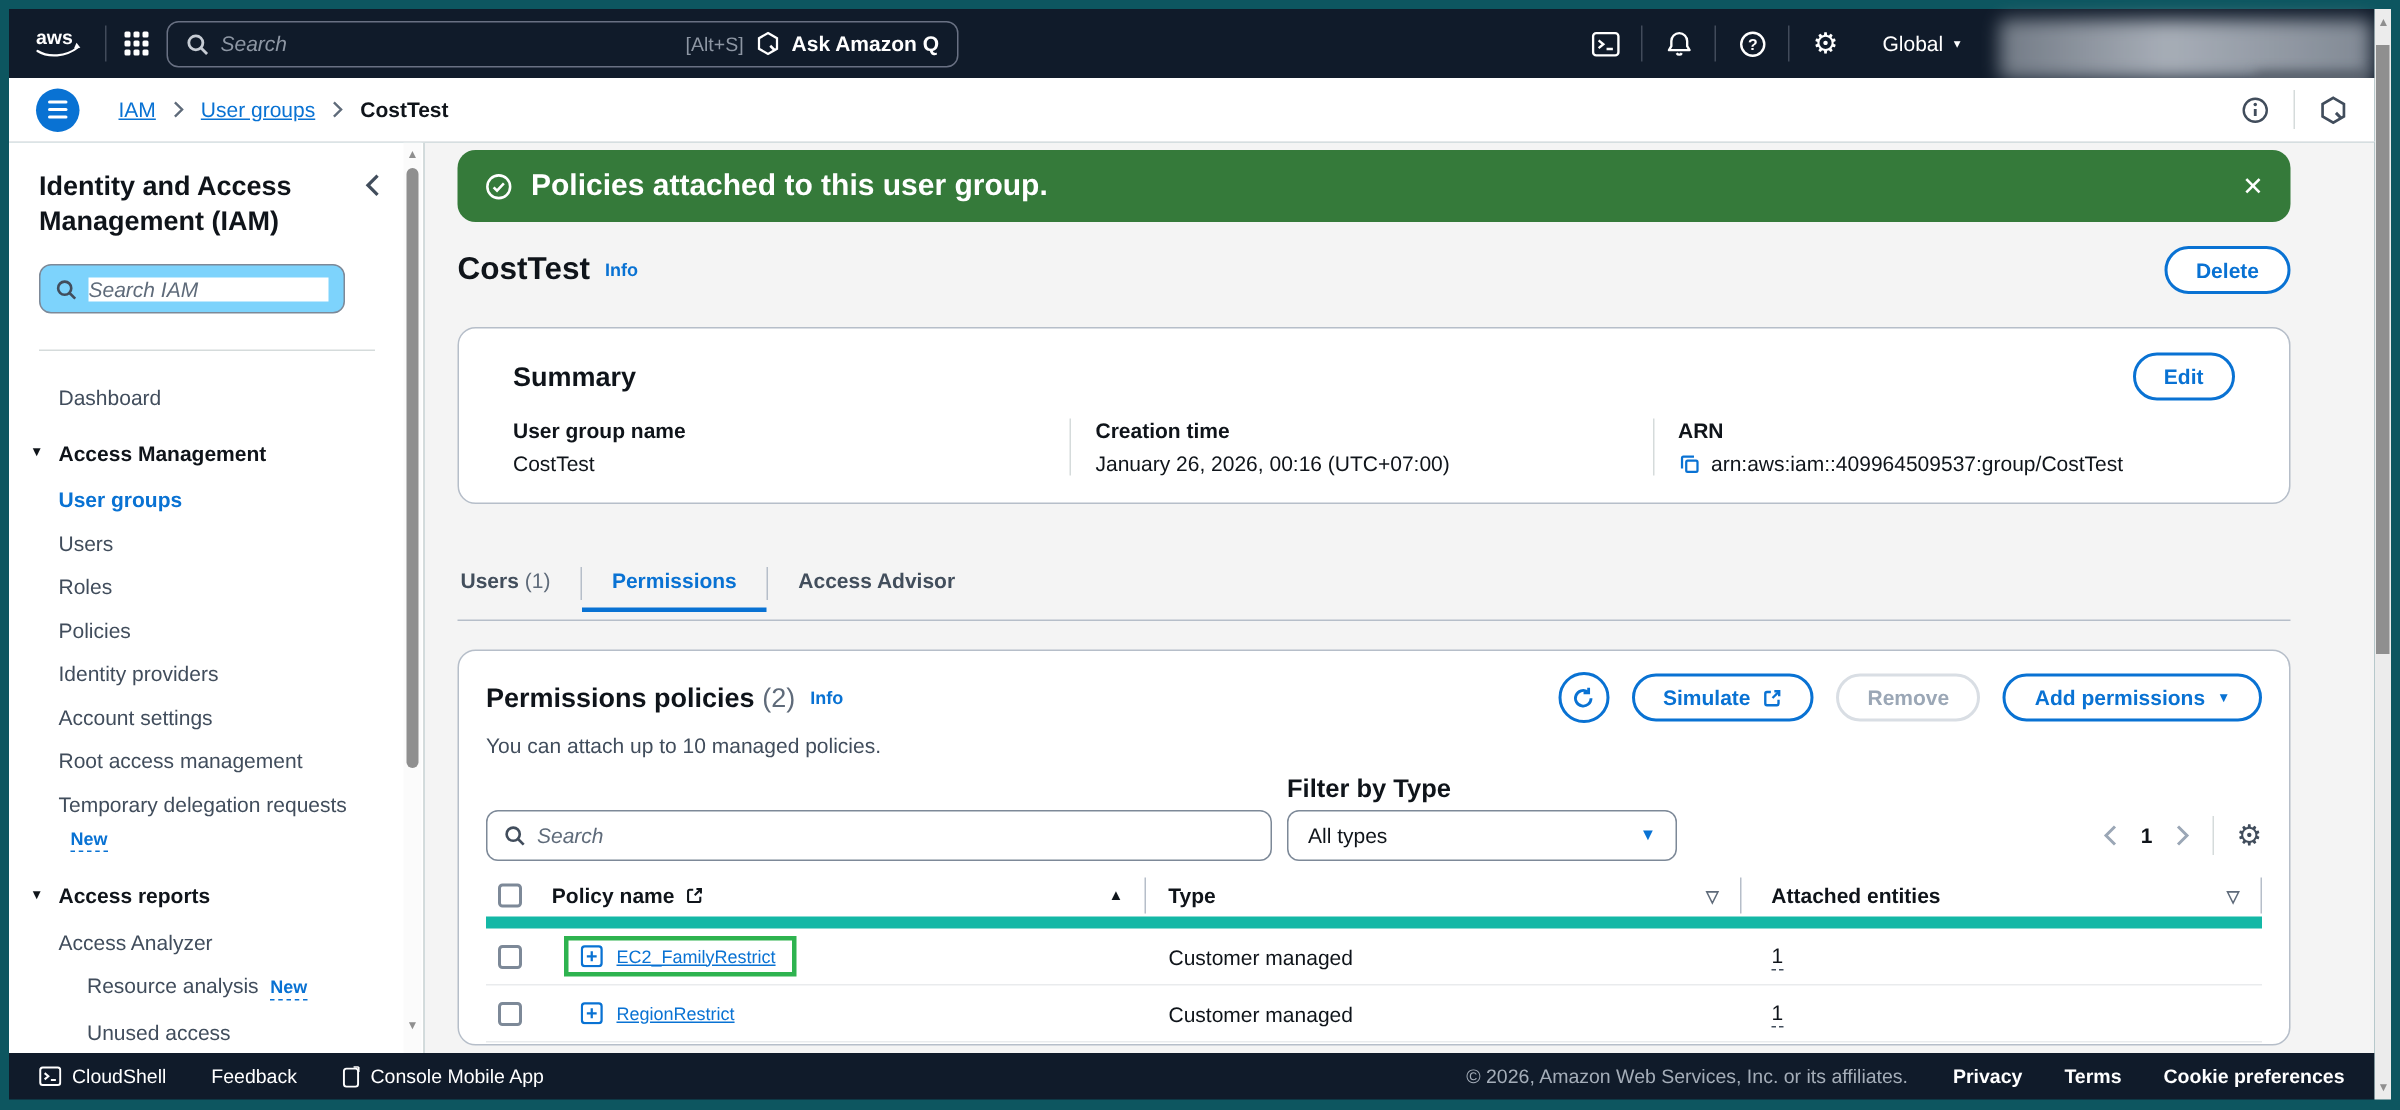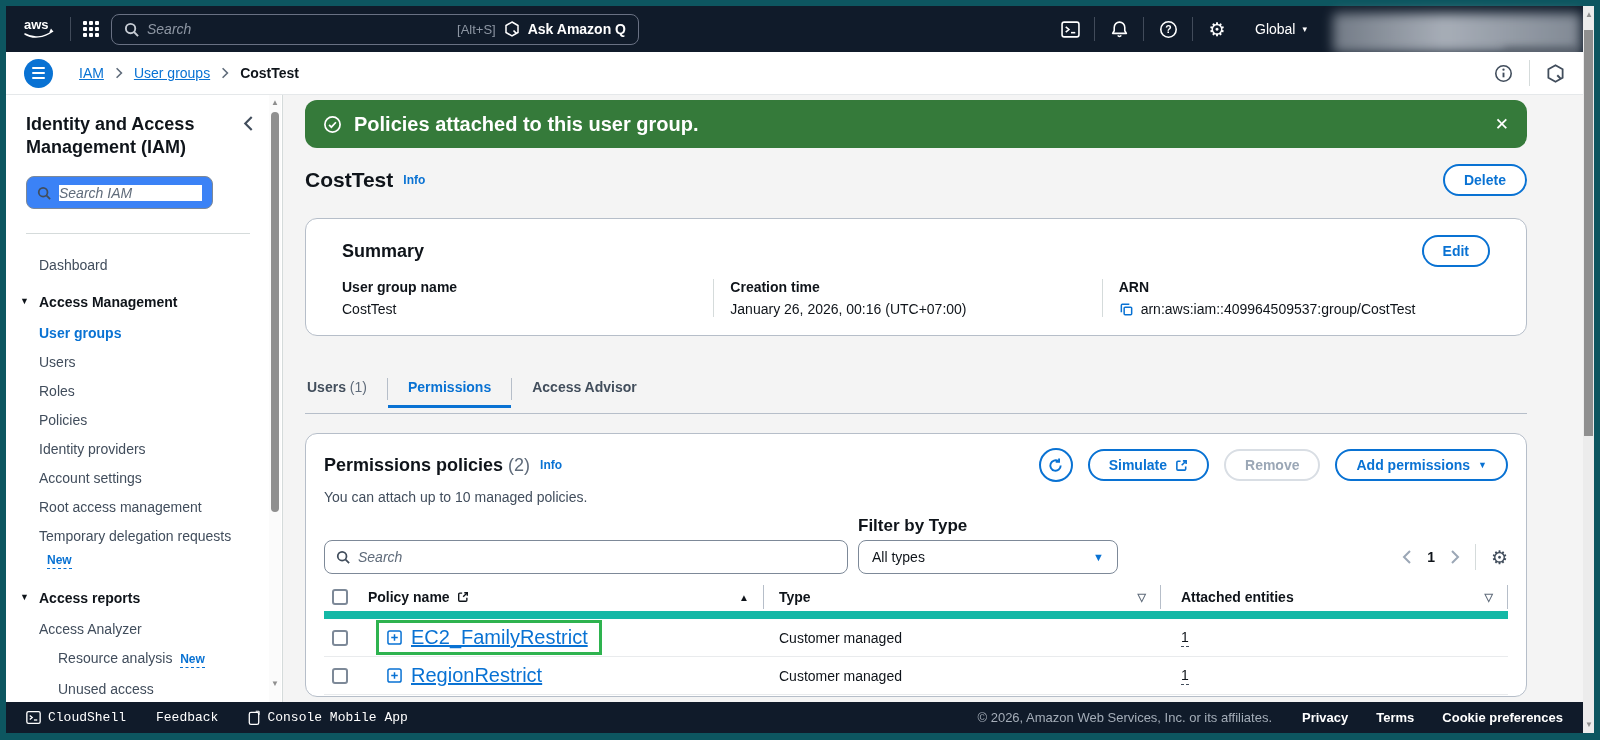--- a/index.html
+++ b/index.html
@@ -39,22 +39,22 @@
   .crumb-current { color:#0f141a; font-weight:bold; }
   .crumb-right { margin-left:auto; display:flex; align-items:center; gap:16px; }
   .crumb-vdiv { width:1px; height:26px; background:#d5dbdb; }
 
   
   .sidebar { position:absolute; left:6px; top:95px; width:277px; height:607px; background:#fff;
              border-right:1px solid #d5dbdb; overflow:hidden; padding:18px 28px 0 33px; }
   .sb-head { display:flex; margin-left:-13px; }
   .sb-title { font-size:18px; font-weight:bold; color:#0f141a; line-height:1.25; width:180px; }
   .sb-collapse { margin-left:auto; cursor:pointer; padding-top:3px; }
-  .sb-search { margin:18px 0 0 -13px; width:187px; height:33px; border:1px solid #7d8998; border-radius:8px;
-               display:flex; align-items:center; padding:0 10px; gap:8px; background:#3b82f6; }
+  .sb-search { margin:18px 0 0 -13px; width:204px; height:33px; border:1px solid #7d8998; border-radius:8px;
+               display:flex; align-items:center; padding:0 10px; gap:8px; background:#7dd3fc; }
   .sb-search input { flex:1; border:none; outline:none; font-size:14px; color:#0f141a; min-width:0; }
   .sb-search input::placeholder { color:#5f6b7a; font-style:italic; }
   .sb-hr { border:none; border-top:1px solid #d5dbdb; margin:24px 0 0 -13px; width:224px; }
   .sb-item { display:block; font-size:14px; color:#414d5c; margin-bottom:13px; cursor:pointer; text-decoration:none; }
   .sb-item.first { margin-top:23px; }
   .sb-item.active { color:#0972d3; font-weight:bold; }
   .sb-section { position:relative; font-size:14px; font-weight:bold; color:#0f141a; margin:21px 0 15px; cursor:pointer; }
   .sb-section .s-caret { position:absolute; left:-19px; top:2px; font-size:9px; color:#0f141a; }
   .sb-sub { margin-left:19px; }
   .new-badge { display:inline-block; color:#0972d3; font-weight:bold; font-size:12px;
@@ -127,27 +127,27 @@
   .c-check { width:44px; display:flex; align-items:center; padding-left:8px; }
   .c-name { width:396px; display:flex; align-items:center; gap:7px; }
   .c-type { width:397px; display:flex; align-items:center; padding-left:15px; }
   .c-att  { width:347px; display:flex; align-items:center; padding-left:20px; }
   .hdiv { width:1px; height:24px; background:#b6bec9; }
   .sort-asc { margin-left:auto; margin-right:14px; font-size:10px; color:#0f141a; }
   .filter-caret { margin-left:auto; margin-right:14px; font-size:11px; color:#5f6b7a; }
   .checkbox { width:16px; height:16px; border:2px solid #7d8998; border-radius:3px; background:#fff; cursor:pointer; }
   .hl-box { display:inline-flex; align-items:center; gap:9px; border:3px solid #2eb34f; padding:3px 11px 3px 8px; margin-left:8px; }
   .plain-box { display:inline-flex; align-items:center; gap:9px; padding:6px 11px 6px 11px; margin-left:8px; }
-  .pol-link { color:#0972d3; text-decoration:underline; font-size:20px; cursor:pointer; }
+  .pol-link { color:#0972d3; text-decoration:underline; font-size:12px; cursor:pointer; }
   .att-link { color:#0f141a; border-bottom:1.5px dashed #424e5c; padding-bottom:1px; cursor:pointer; }
 
   
   .footerbar { position:absolute; left:6px; top:702px; width:1577px; height:31px; background:#101b2a;
                display:flex; align-items:center; padding:0 20px; font-size:13px; }
-  .f-item { color:#fff; display:flex; align-items:center; gap:7px; margin-right:30px; cursor:pointer;font-family:Liberation Mono, monospace; }
+  .f-item { color:#fff; display:flex; align-items:center; gap:7px; margin-right:30px; cursor:pointer; }
   .f-right { margin-left:auto; display:flex; align-items:center; }
   .f-copy { color:#a4adb8; margin-right:30px; }
   .f-link { color:#fff; font-weight:bold; margin-left:28px; cursor:pointer; }
 
   
   .pagescroll { position:absolute; left:1583px; top:6px; width:11px; height:727px; background:#ececec; }
   .pagescroll .thumb { position:absolute; left:1px; top:24px; width:9px; height:406px; background:#8f8f8f; }
 </style>
 </head>
 <body>

